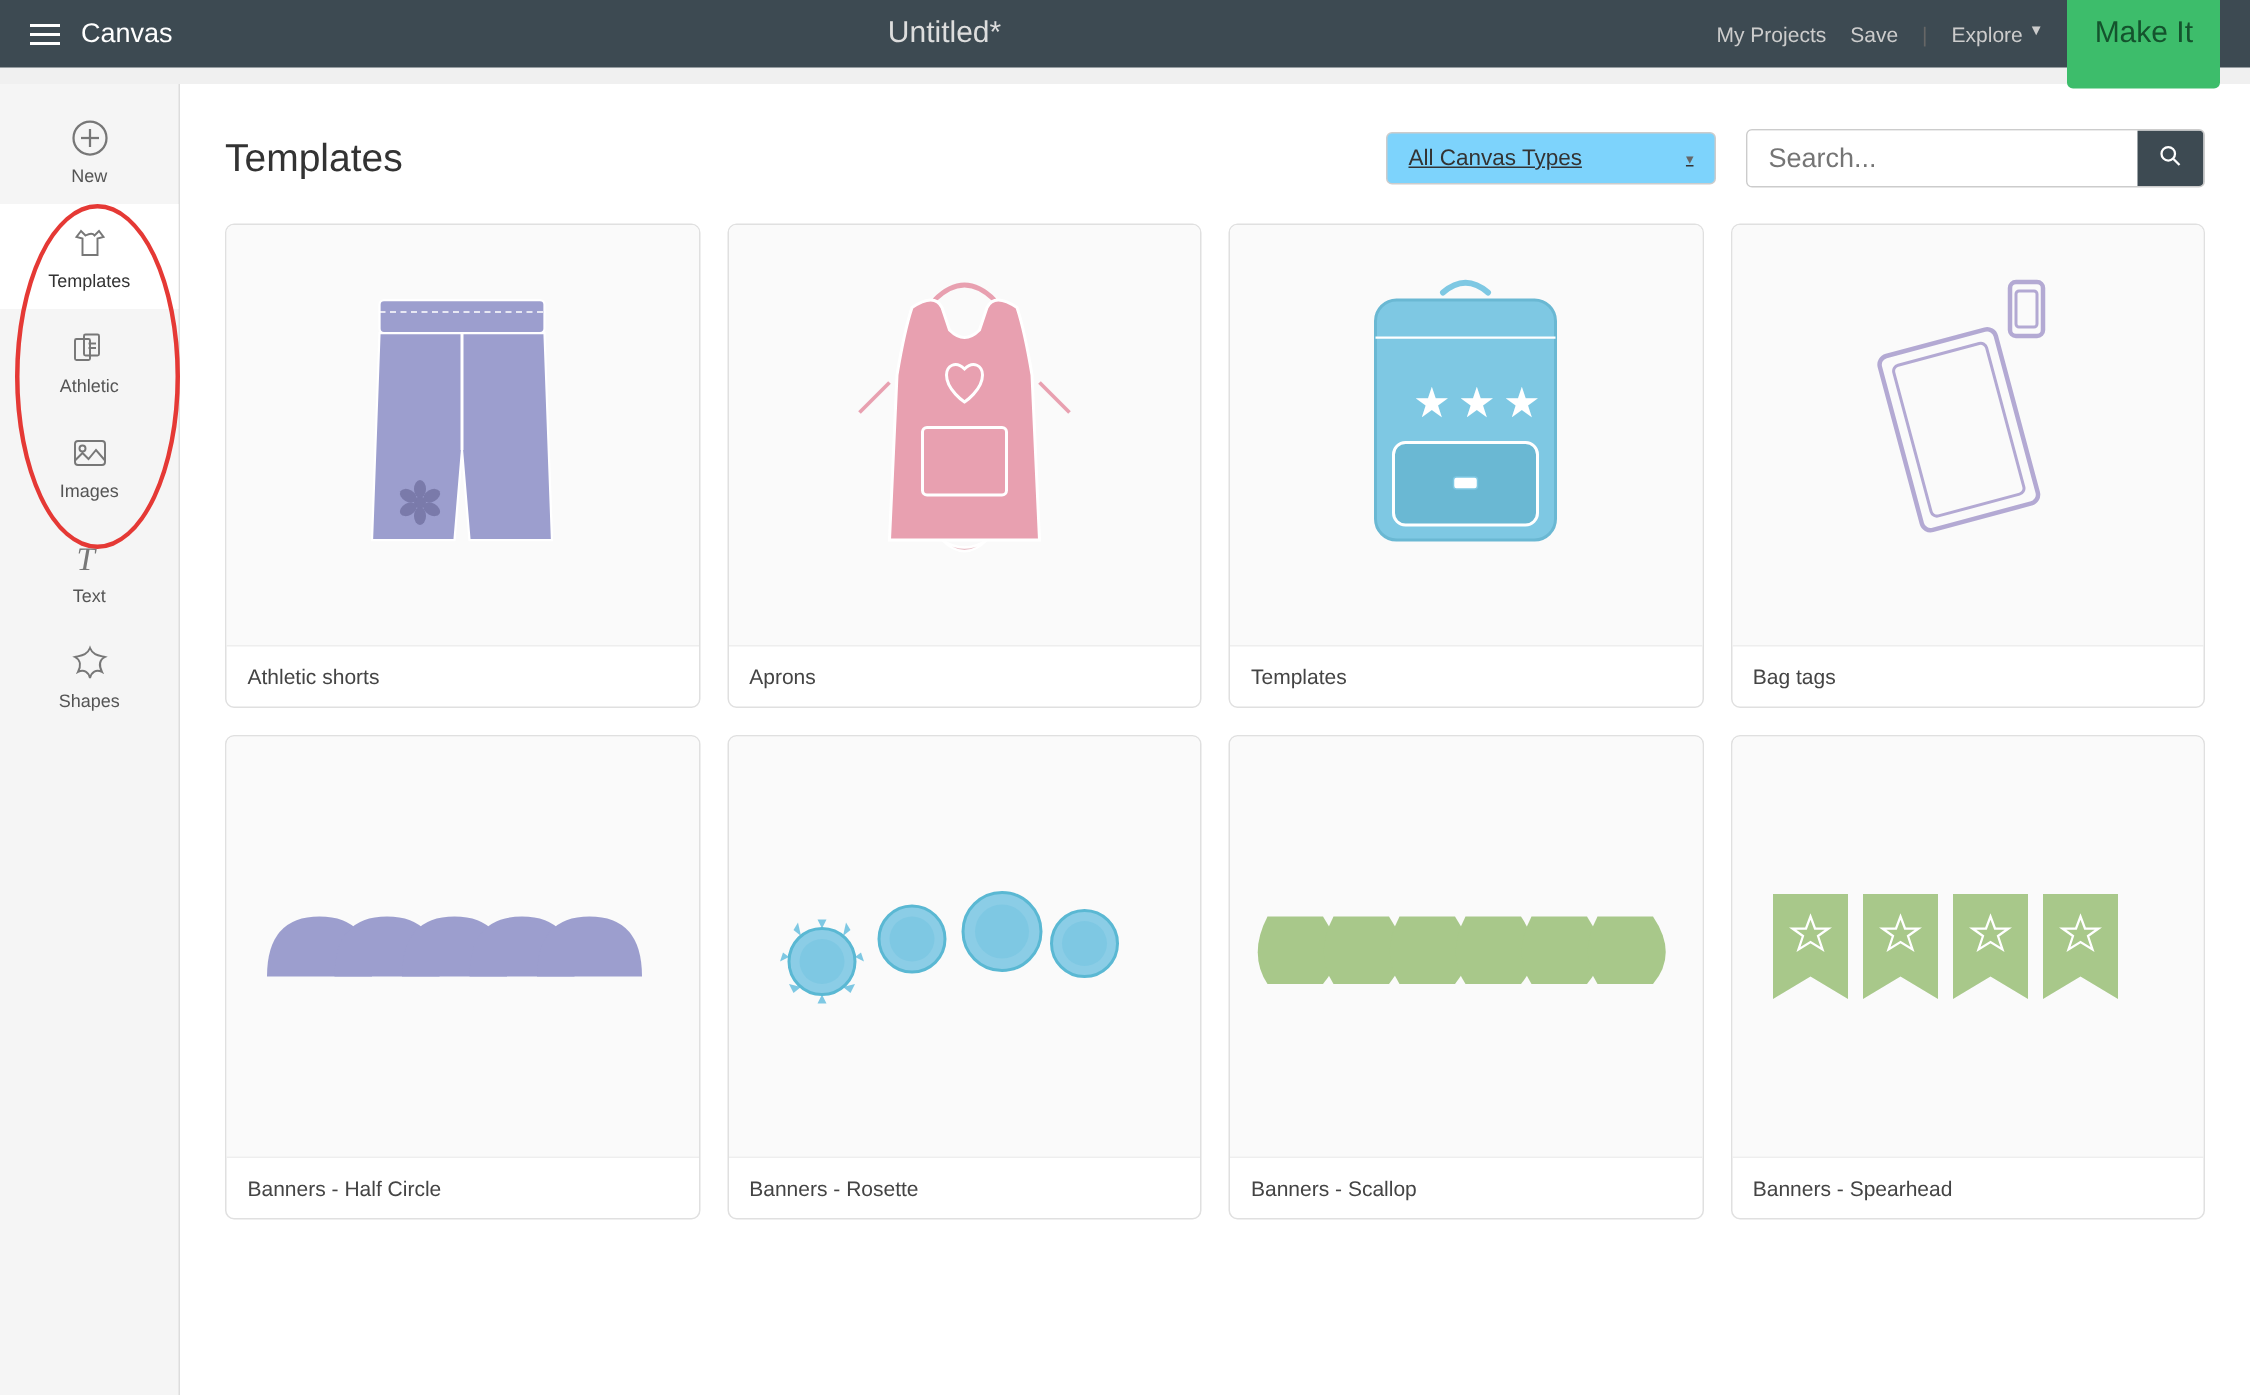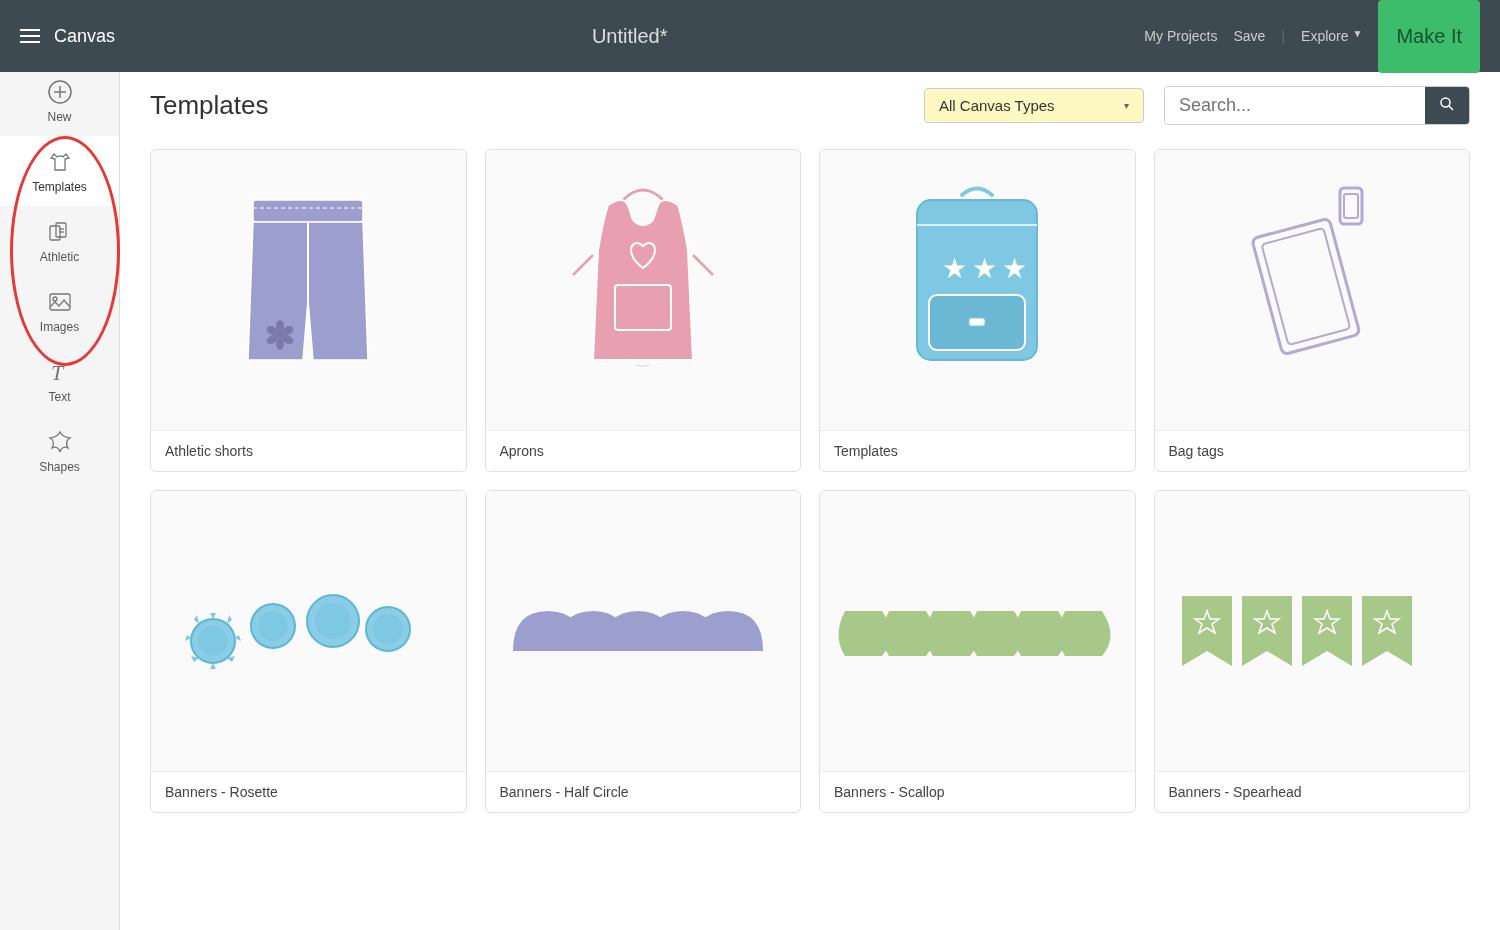--- a/index.html
+++ b/index.html
@@ -3,21 +3,21 @@
   <meta charset="utf-8">
   <style>
     * { box-sizing: border-box; margin: 0; padding: 0; }
     body { font-family: 'Helvetica Neue', Arial, sans-serif; background: #f0f0f0; width: 1500px; height: 930px; overflow: hidden; }
 
     
     .header {
       display: flex;
       align-items: center;
       background: #3d4a52;
-      height: 72px;
+      height: 45px;
       padding: 0 20px;
       color: white;
       position: fixed;
       top: 0; left: 0; right: 0;
       z-index: 100;
     }
     .header-hamburger {
       display: flex; flex-direction: column; gap: 4px; cursor: pointer; margin-right: 14px;
     }
     .header-hamburger span { display: block; width: 20px; height: 2px; background: white; }
@@ -97,26 +97,27 @@
       margin-bottom: 24px;
       gap: 20px;
     }
     .templates-title { font-size: 26px; font-weight: 400; color: #333; flex: 1; }
     .canvas-type-select {
       display: flex;
       align-items: center;
       border: 1px solid #ccc;
       border-radius: 4px;
       padding: 8px 14px;
-      background: #fef9c3;
+      background: #7dd3fc;
       cursor: pointer;
       font-size: 15px;
       color: #333;
       min-width: 220px;
       justify-content: space-between;
+      text-decoration: underline;
     }
     .canvas-type-select .chevron { font-size: 10px; color: #666; margin-left: 8px; }
     .search-bar {
       display: flex;
       border: 1px solid #ccc;
       border-radius: 4px;
       overflow: hidden;
       min-width: 260px;
     }
     .search-input {
@@ -348,20 +349,34 @@
             </g>
           </svg>
         </div>
         <div class="template-card-label">Bag tags</div>
       </div>
 
       <div class="template-card">
         <div class="template-card-image">
           <svg width="300" height="180" viewBox="0 0 300 180" fill="none" xmlns="http://www.w3.org/2000/svg">
 
+            <path d="M20 110 Q20 70 55 70 Q90 70 90 110 Z" fill="#9c9ece"></path>
+            <path d="M65 110 Q65 70 100 70 Q135 70 135 110 Z" fill="#9c9ece"></path>
+            <path d="M110 110 Q110 70 145 70 Q180 70 180 110 Z" fill="#9c9ece"></path>
+            <path d="M155 110 Q155 70 190 70 Q225 70 225 110 Z" fill="#9c9ece"></path>
+            <path d="M200 110 Q200 70 235 70 Q270 70 270 110 Z" fill="#9c9ece"></path>
+          </svg>
+        </div>
+        <div class="template-card-label">Banners - Half Circle</div>
+      </div>
+
+      <div class="template-card">
+        <div class="template-card-image">
+          <svg width="300" height="180" viewBox="0 0 300 180" fill="none" xmlns="http://www.w3.org/2000/svg">
+
             <g>
 
               <g transform="translate(55, 100)">
                 <circle cx="0" cy="0" r="22" fill="#7ec8e3" opacity="0.9"></circle>
                 <circle cx="0" cy="0" r="15" fill="#7ec8e3"></circle>
 
                 <path d="M0,-22 L3,-28 L-3,-28 Z" fill="#7ec8e3"></path>
                 <path d="M14,-17 L19,-21 L16,-26 Z" fill="#7ec8e3"></path>
                 <path d="M22,-3 L28,0 L26,-6 Z" fill="#7ec8e3"></path>
                 <path d="M14,17 L19,21 L22,15 Z" fill="#7ec8e3"></path>
@@ -393,34 +408,20 @@
             </g>
           </svg>
         </div>
         <div class="template-card-label">Banners - Rosette</div>
       </div>
 
       <div class="template-card">
         <div class="template-card-image">
           <svg width="300" height="180" viewBox="0 0 300 180" fill="none" xmlns="http://www.w3.org/2000/svg">
 
-            <path d="M20 110 Q20 70 55 70 Q90 70 90 110 Z" fill="#9c9ece"></path>
-            <path d="M65 110 Q65 70 100 70 Q135 70 135 110 Z" fill="#9c9ece"></path>
-            <path d="M110 110 Q110 70 145 70 Q180 70 180 110 Z" fill="#9c9ece"></path>
-            <path d="M155 110 Q155 70 190 70 Q225 70 225 110 Z" fill="#9c9ece"></path>
-            <path d="M200 110 Q200 70 235 70 Q270 70 270 110 Z" fill="#9c9ece"></path>
-          </svg>
-        </div>
-        <div class="template-card-label">Banners - Half Circle</div>
-      </div>
-
-      <div class="template-card">
-        <div class="template-card-image">
-          <svg width="300" height="180" viewBox="0 0 300 180" fill="none" xmlns="http://www.w3.org/2000/svg">
-
             <path d="M18 70 L55 70 Q72 95 55 115 L18 115 Q5 95 18 70 Z" fill="#a8c88a"></path>
             <path d="M62 70 L99 70 Q116 95 99 115 L62 115 Q49 95 62 70 Z" fill="#a8c88a"></path>
             <path d="M106 70 L143 70 Q160 95 143 115 L106 115 Q93 95 106 70 Z" fill="#a8c88a"></path>
             <path d="M150 70 L187 70 Q204 95 187 115 L150 115 Q137 95 150 70 Z" fill="#a8c88a"></path>
             <path d="M194 70 L231 70 Q248 95 231 115 L194 115 Q181 95 194 70 Z" fill="#a8c88a"></path>
             <path d="M238 70 L275 70 Q292 95 275 115 L238 115 Q225 95 238 70 Z" fill="#a8c88a"></path>
           </svg>
         </div>
         <div class="template-card-label">Banners - Scallop</div>
       </div>

